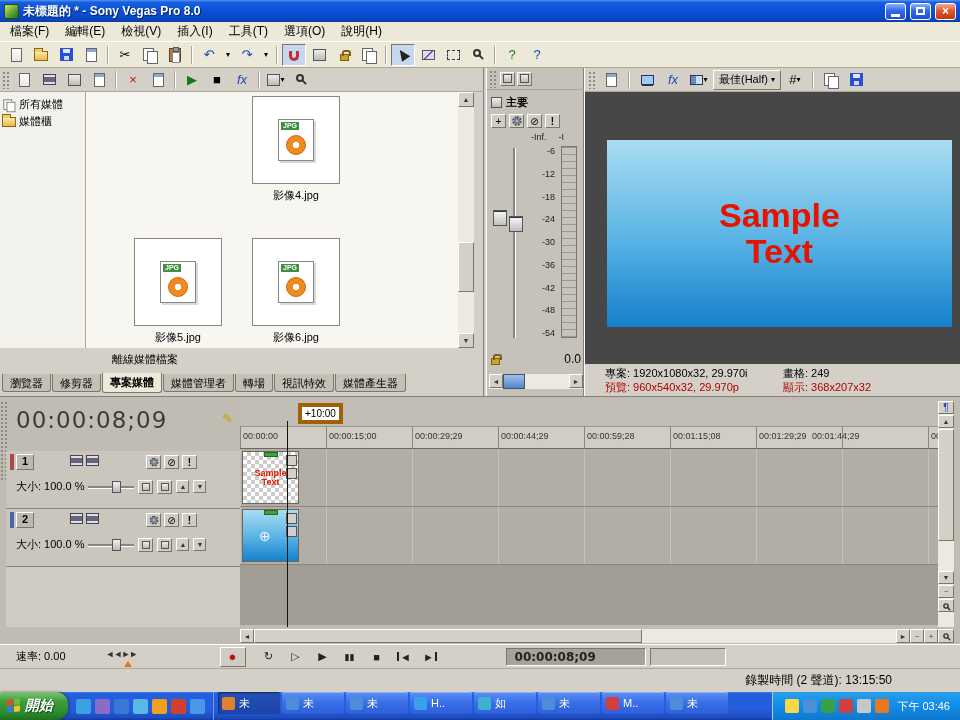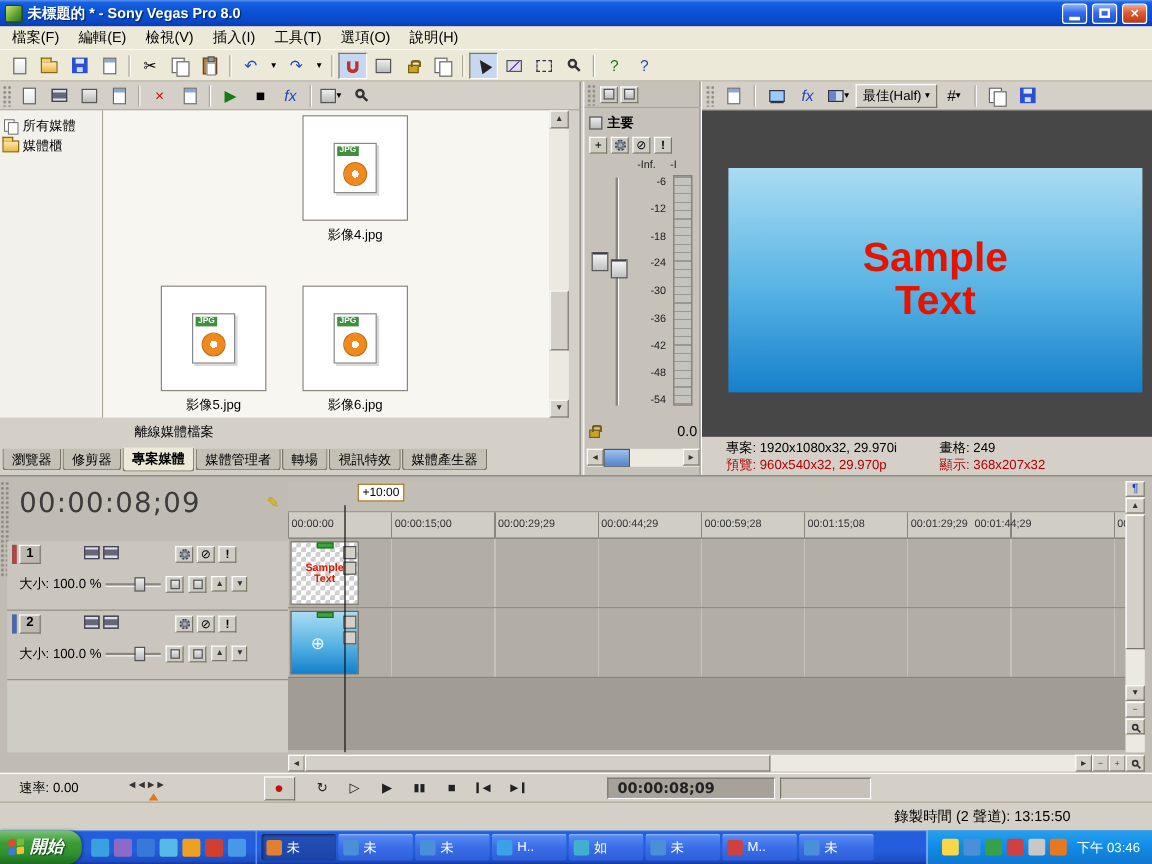--- a/index.html
+++ b/index.html
@@ -128,21 +128,21 @@
 .th-icons1{position:absolute;left:64px;top:4px;display:flex;gap:3px}
 .th-icons2{position:absolute;left:140px;top:4px;display:flex;gap:3px}
 .th-row2{position:absolute;left:10px;top:28px;display:flex;align-items:center;gap:4px;font-size:11px}
 .th-slider{width:46px;height:12px;position:relative}
 .th-slider::before{content:"";position:absolute;left:0;right:0;top:5px;height:2px;background:#8a867e;box-shadow:0 1px 0 #fff}
 .th-thumb{position:absolute;left:24px;top:0;width:9px;height:12px;background:linear-gradient(#f0f0f0,#b8b8b8);border:1px solid #555}
 .th-arrow{width:13px;height:13px;font-size:7px;display:flex;align-items:center;justify-content:center;background:#cfccc4;border:1px solid;border-color:#fff #7a7668 #7a7668 #fff;color:#333}
 #tl-belowheads{left:6px;top:170px;width:234px;height:60px;background:#cfccc4;position:absolute}
 #tl-content{left:240px;top:4px;width:698px;height:226px;position:absolute;overflow:hidden}
 #marker-strip{position:absolute;left:0;top:0;width:698px;height:26px;background:#c2beb6;border-bottom:1px solid #9a968e}
-#marker-box{position:absolute;left:58px;top:2px;background:#fff;border:1px solid #a16207;font-size:10px;padding:0 3px;line-height:13px}
+#marker-box{position:absolute;left:58px;top:2px;background:#fff;border:4px solid #a16207;font-size:10px;padding:0 3px;line-height:13px}
 #ruler{position:absolute;left:0;top:26px;width:698px;height:22px;background:#d0cdc5;border-bottom:1px solid #6d6a63;
  background-image:repeating-linear-gradient(90deg,#8a867e 0 1px,rgba(0,0,0,0) 1px 86px)}
 .ruler-label{position:absolute;top:4px;font-size:9px;color:#333;white-space:nowrap}
 #tl-rows{position:absolute;left:0;top:48px;width:698px;height:178px}
 .tl-row{position:relative;width:698px;height:58px;background:#b2aea6;border-bottom:1px solid #8a867e;
  background-image:repeating-linear-gradient(90deg,#c6c2ba 0 1px,rgba(0,0,0,0) 1px 86px)}
 #tl-empty{width:698px;height:60px;background:#a19d95}
 .event{position:absolute;left:2px;top:2px;width:57px;height:53px;border:1px solid #6a665e}
 .ev-checker{background-color:#fff;background-image:linear-gradient(45deg,#ccc 25%,rgba(0,0,0,0) 25%,rgba(0,0,0,0) 75%,#ccc 75%),linear-gradient(45deg,#ccc 25%,rgba(0,0,0,0) 25%,rgba(0,0,0,0) 75%,#ccc 75%);background-size:8px 8px;background-position:0 0,4px 4px}
 .ev-grad{background:linear-gradient(180deg,#aadcf2 0%,#56b2e4 55%,#1580cb 100%)}
@@ -169,21 +169,21 @@
 .tpb{width:26px;height:20px;display:flex;align-items:center;justify-content:center;font-size:11px;color:#222}
 .tpb.boxed{border:1px solid;border-color:#fff #7a7668 #7a7668 #fff;background:#cfccc4}
 .tp-bar{width:2px;height:9px;background:#222;margin:0 1px}
 #transport-tc{margin-left:62px;width:140px;height:18px;background:#a6a299;border:1px solid;border-color:#7a7668 #fff #fff #7a7668;font-size:12px;font-weight:bold;color:#222;display:flex;align-items:center;padding-left:8px;font-family:"DejaVu Sans",sans-serif}
 #transport-extra{margin-left:4px;width:76px;height:18px;background:#c6c2ba;border:1px solid;border-color:#7a7668 #fff #fff #7a7668}
 
 
 #statusbar{left:0;top:668px;width:960px;height:24px;background:#d4d0c8;border-top:1px solid #aca899;display:flex;align-items:center;justify-content:flex-end;padding-right:68px;font-size:12px}
 
 
-#taskbar{left:0;top:692px;width:960px;height:28px;background:linear-gradient(180deg,#3a80f0 0%,#245edc 6%,#245edc 60%,#1c4cc0 92%,#15379b 100%);display:flex;align-items:center}
+#taskbar{left:0;top:692px;width:960px;height:28px;background:linear-gradient(180deg,#3a80f0 0%,#245edc 6%,#245edc 60%,#1c4cc0 92%,#15379b 100%);display:flex;align-items:flex-start}
 #start-btn{width:68px;height:28px;border-radius:0 12px 12px 0;background:linear-gradient(180deg,#7cc276 0%,#3c9e38 35%,#2f8f2f 70%,#1f6e1f 100%);display:flex;align-items:center;gap:4px;padding-left:7px;box-shadow:1px 0 3px rgba(0,0,0,.4)}
 #start-flag{width:14px;height:14px;display:grid;grid-template-columns:6px 6px;grid-template-rows:6px 6px;gap:1px;transform:skewY(-6deg)}
 #start-flag span{border-radius:1px}
 #start-label{color:#fff;font-weight:bold;font-style:italic;font-size:14px;text-shadow:1px 1px 1px #154515}
 #quicklaunch{display:flex;align-items:center;gap:4px;padding:0 8px;height:28px;border-right:1px solid #6a9cf8}
 .ql-ic{width:15px;height:15px;border-radius:2px}
 #task-buttons{display:flex;align-items:center;gap:2px;padding-left:4px;flex:1}
 .task-btn{width:62px;height:22px;border-radius:2px;background:linear-gradient(180deg,#5b8ff5,#3a6ee8 50%,#2f5fd8);box-shadow:inset 0 1px 0 #8db2fa;display:flex;align-items:center;gap:4px;padding:0 4px;color:#fff;font-size:11px;white-space:nowrap;overflow:hidden}
 .task-btn.pressed{background:linear-gradient(180deg,#2450b8,#1c44a8);box-shadow:inset 1px 1px 2px rgba(0,0,0,.5)}
 .task-ic{width:13px;height:13px;border-radius:2px;flex:none}

